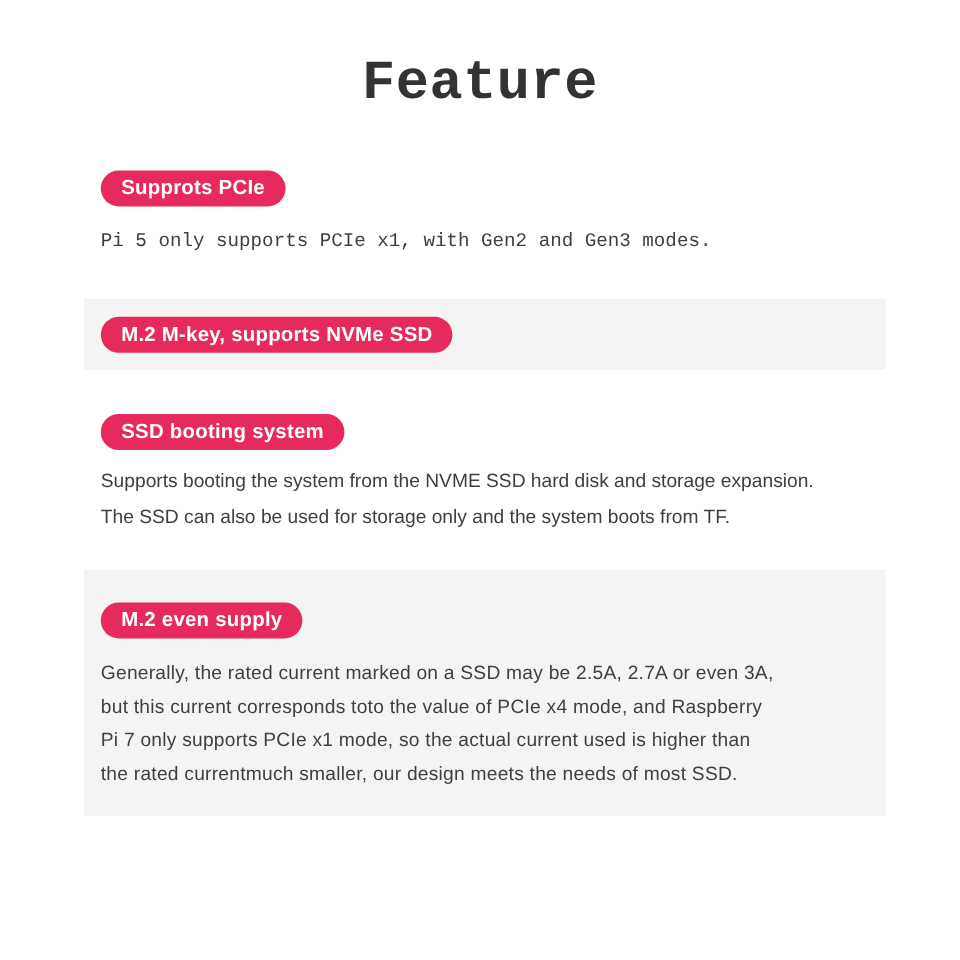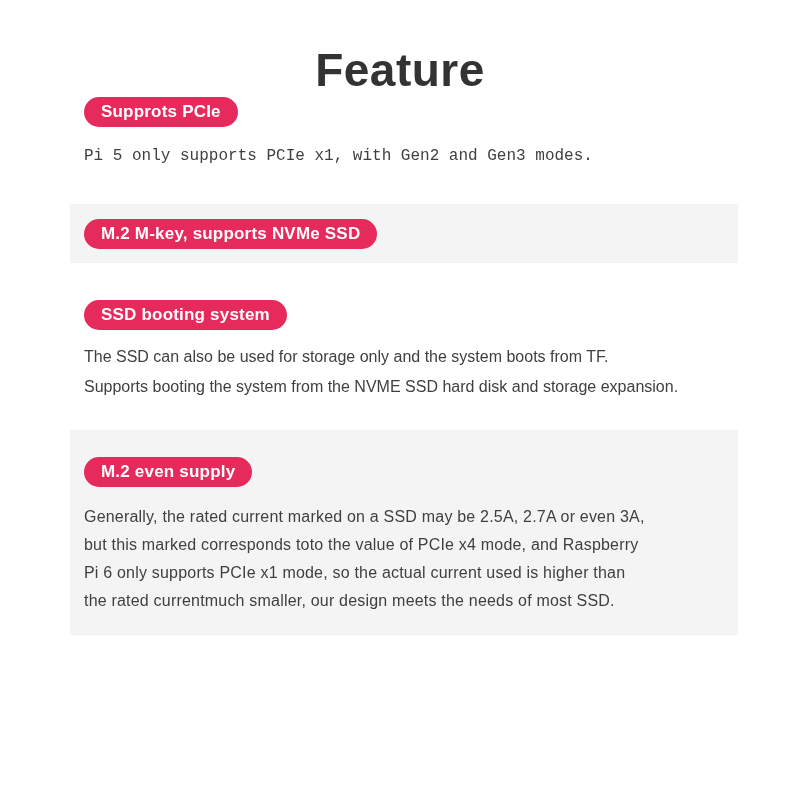--- a/index.html
+++ b/index.html
@@ -18,20 +18,21 @@
     color:var(--body-text);
   }
   .page-title{
     padding-top:44px;
     text-align:center;
     font-size:46px;
     font-weight:bold;
     color:var(--title-text);
     letter-spacing:0.5px;
     line-height:1.15;
+    font-family:Liberation Mono, monospace;
   }
   .section{
     margin-left:70px;
     width:668px;
     box-sizing:border-box;
     padding:0 14px;
   }
   .section.band{
     background:var(--band-bg);
   }
@@ -39,21 +40,21 @@
     display:inline-block;
     background:var(--accent);
     color:var(--badge-text);
     font-weight:bold;
     font-size:17px;
     line-height:30px;
     padding:0 17px;
     border-radius:16px;
     letter-spacing:0.2px;
   }
-  .sec-pcie{}
+  .sec-pcie{margin-top:45px;}
   .sec-mkey{margin-top:33px;padding-top:15px;padding-bottom:14px;}
   .sec-boot{margin-top:37px;}
   .sec-power{margin-top:28px;padding-top:27px;padding-bottom:20px;}
   .para{margin:0;}
   .sec-pcie .para{margin-top:14px;font-family:Liberation Mono, monospace;}
   .sec-mkey .para{margin-top:15px;}
   .sec-boot .para{margin-top:12px;}
   .sec-power .para-1{margin-top:16px;}
   .sec-power .para-2{margin-top:10px;}
   .line{
@@ -79,28 +80,28 @@
   </div>
 </div>
 
 <div class="section band sec-mkey">
   <span class="badge">M.2 M-key, supports NVMe SSD</span>
 </div>
 
 <div class="section sec-boot">
   <span class="badge">SSD booting system</span>
   <div class="para">
+    <div class="line">Supports booting the system from the NVME SSD hard disk and storage expansion.</div>
     <div class="line">The SSD can also be used for storage only and the system boots from TF.</div>
-    <div class="line">Supports booting the system from the NVME SSD hard disk and storage expansion.</div>
   </div>
 </div>
 
 <div class="section band sec-power">
   <span class="badge">M.2 even supply</span>
   <div class="para para-1">
   </div>
   <div class="para para-2">
     <div class="line">Generally, the rated current marked on a SSD may be 2.5A, 2.7A or even 3A,</div>
-    <div class="line">but this marked corresponds toto the value of PCIe x4 mode, and Raspberry</div>
-    <div class="line">Pi 6 only supports PCIe x1 mode, so the actual current used is higher than</div>
+    <div class="line">but this current corresponds toto the value of PCIe x4 mode, and Raspberry</div>
+    <div class="line">Pi 7 only supports PCIe x1 mode, so the actual current used is higher than</div>
     <div class="line">the rated currentmuch smaller, our design meets the needs of most SSD.</div>
   </div>
 </div>
 
 </body></html>

